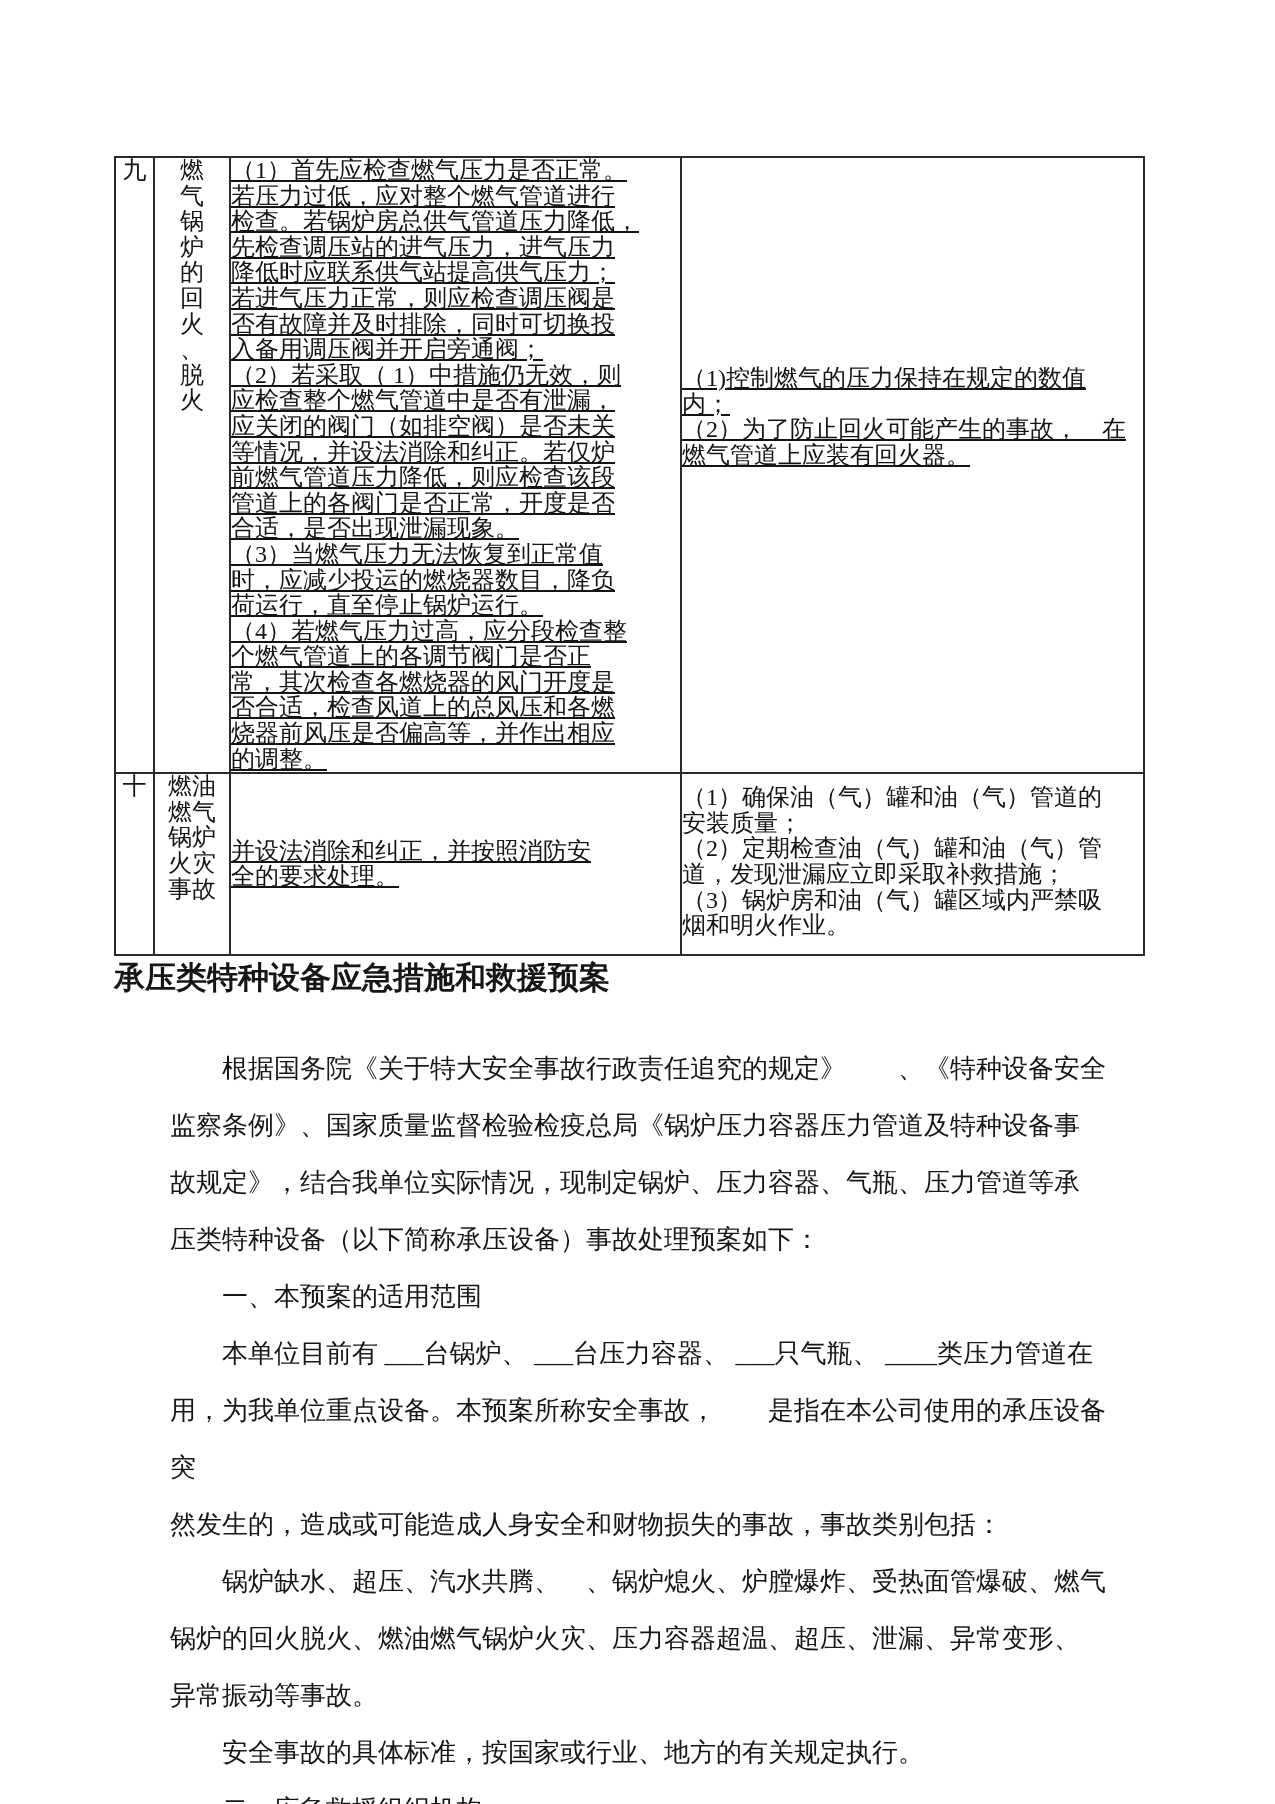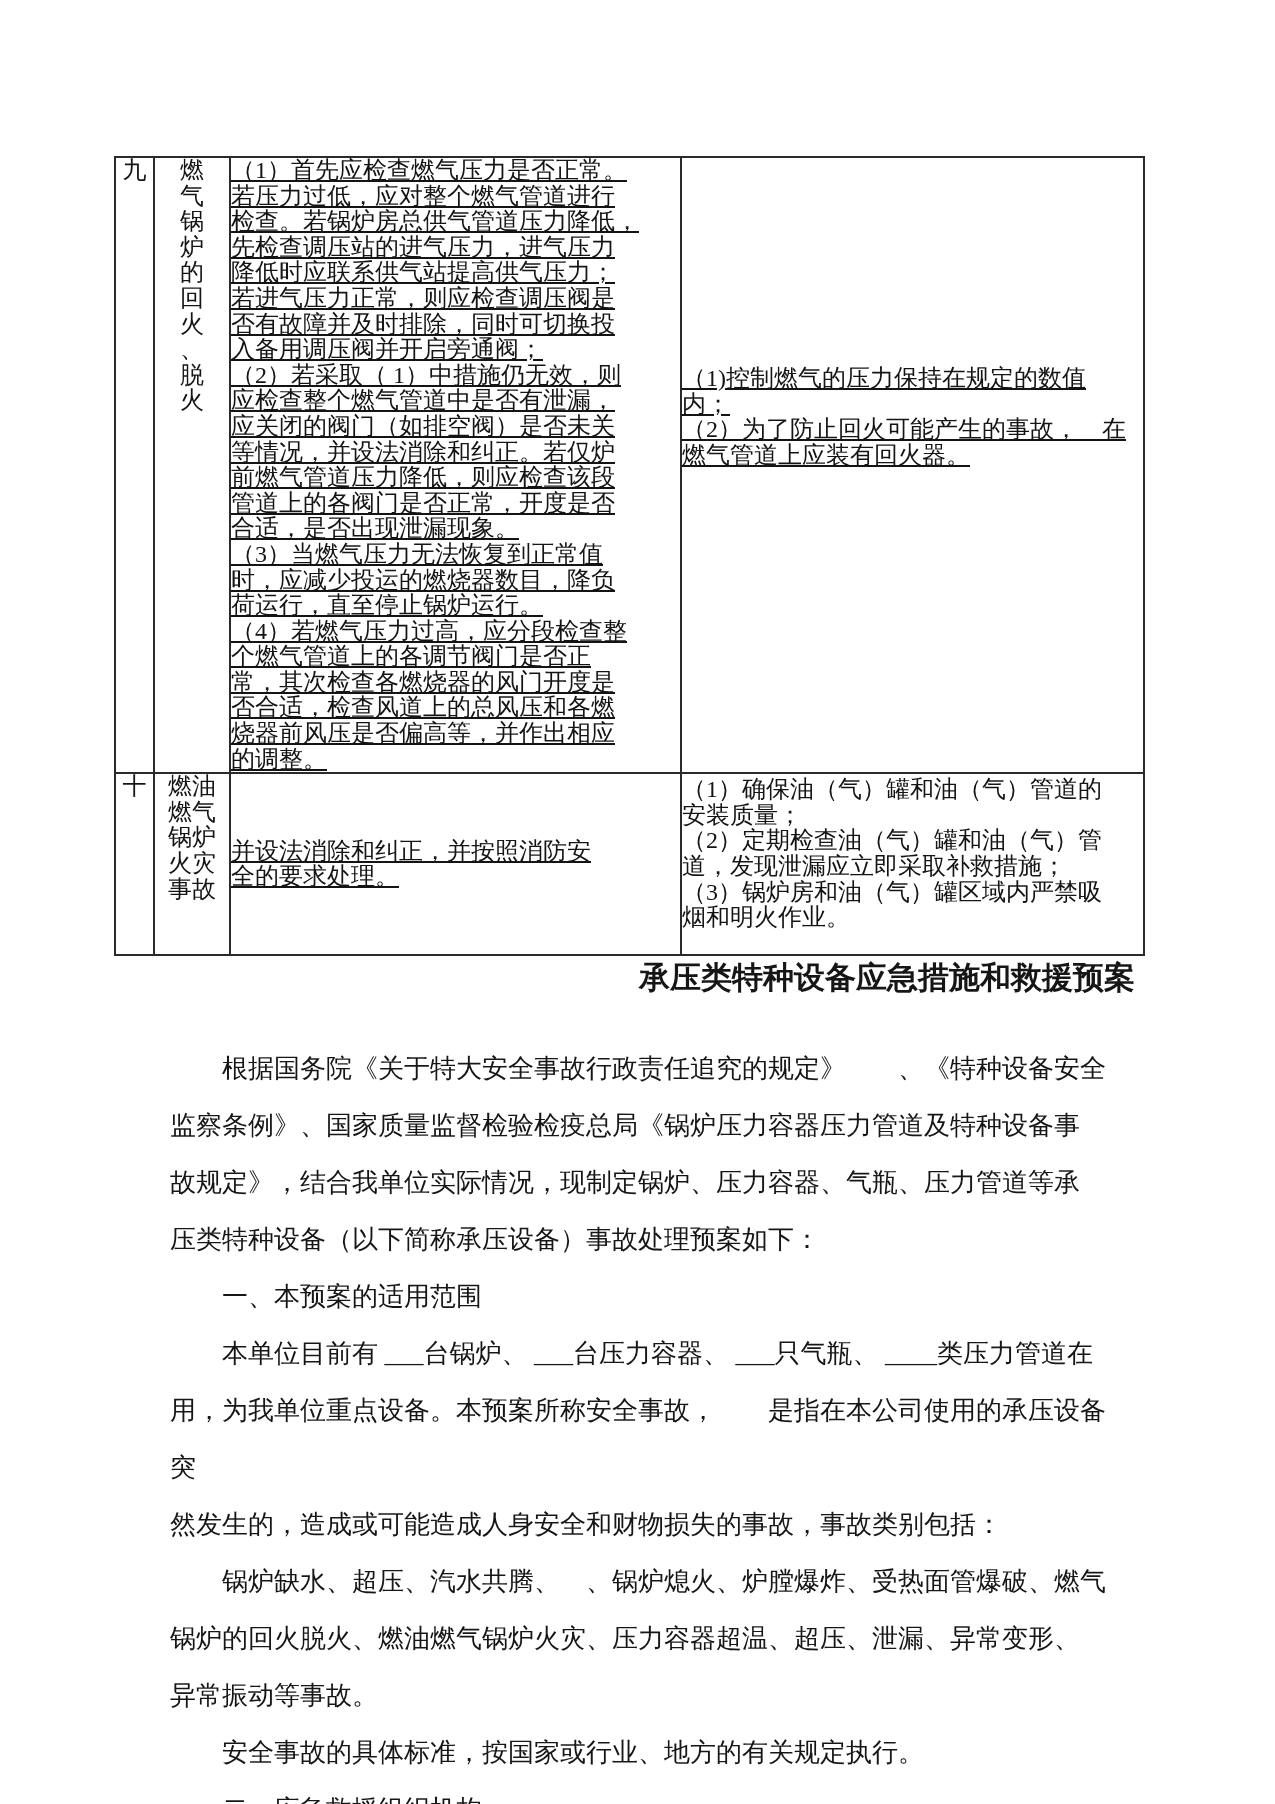--- a/index.html
+++ b/index.html
@@ -27,24 +27,24 @@
     vertical-align:top;
   }
   td.c-num{width:37px;text-align:center;vertical-align:middle;}
   td.c-type{width:74px;text-align:center;vertical-align:middle;letter-spacing:0;}
   td.c-meas{width:449px;padding:2px 2px 0 7px;text-decoration:underline;}
   td.c-prev{width:461px;padding-left:6px;padding-right:2px;}
   tr.row-nine{height:614px;}
   tr.row-ten{height:182px;}
   tr.row-nine td.c-prev{padding-top:208px;text-decoration:underline;}
   tr.row-ten  td.c-meas{vertical-align:middle;}
-  tr.row-ten  td.c-prev{padding-top:3px;font-family:Liberation Serif, serif;}
+  tr.row-ten  td.c-prev{padding-top:11px;font-family:Liberation Serif, serif;}
   .doc-title{
     position:absolute;left:114px;top:953px;width:1021px;
-    margin:0;text-align:right;
+    margin:0;text-align:left;
     font-size:31px;font-weight:bold;line-height:50px;
     color:#161616;
   }
   .body-text{
     position:absolute;left:170px;top:1040px;width:945px;
     font-size:26px;line-height:57px;
     white-space:pre-wrap;
     color:#161616;
   }
 </style>

